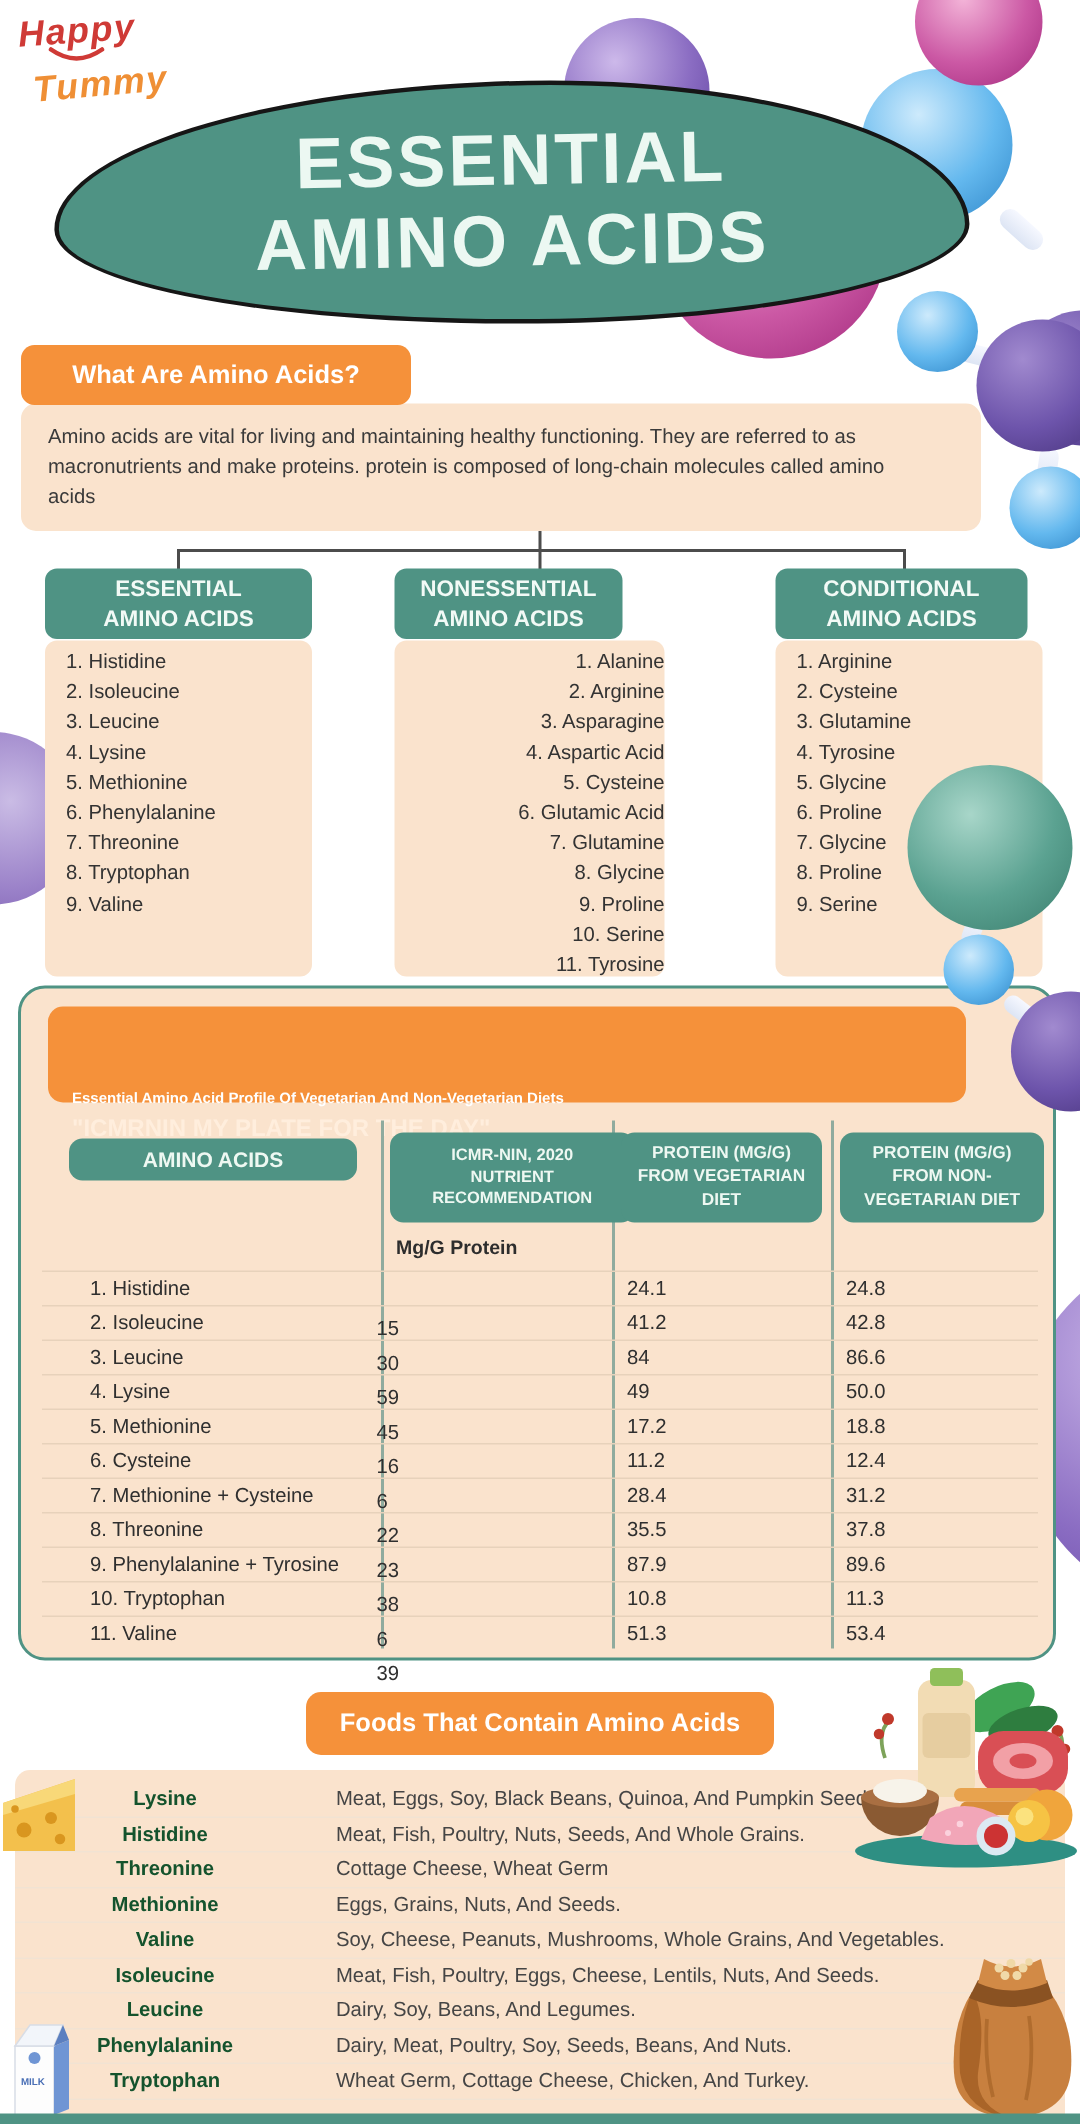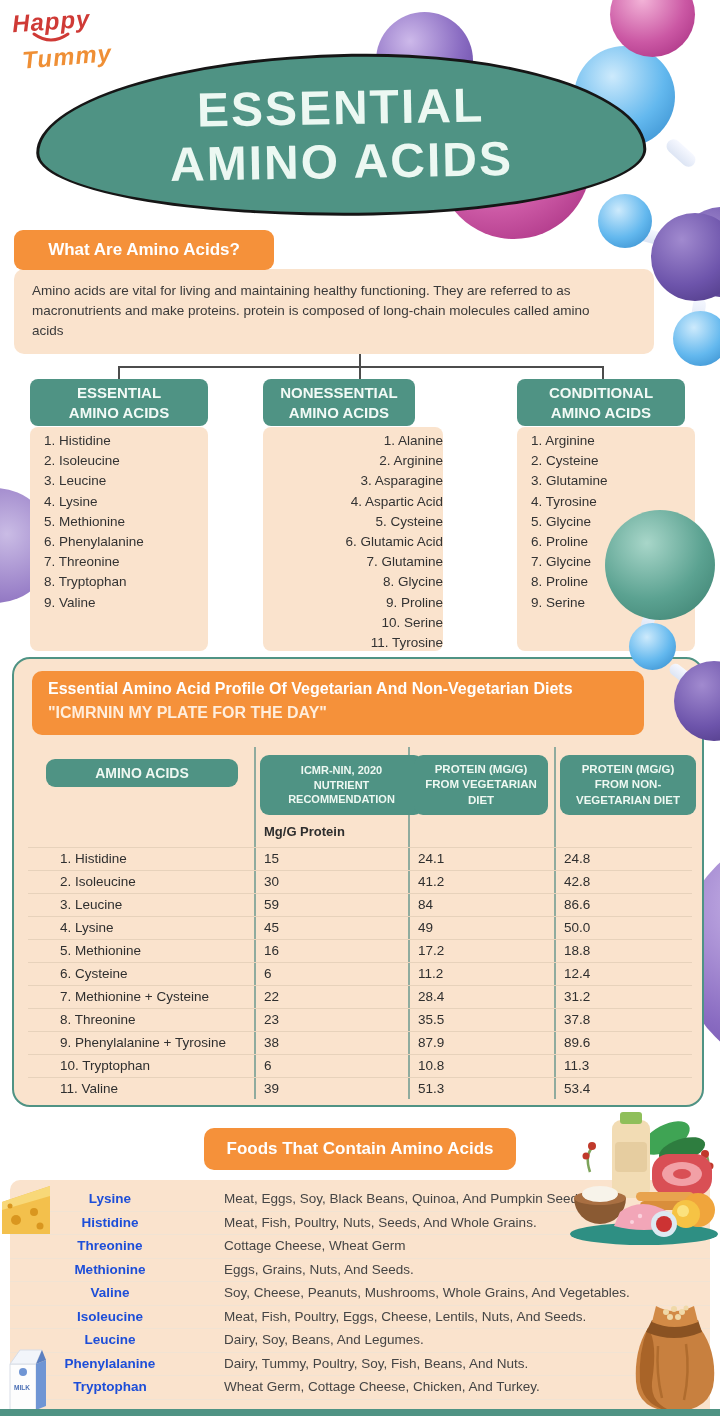--- a/index.html
+++ b/index.html
@@ -35,41 +35,41 @@
   .g-head{position:absolute;top:379px;height:47px;background:var(--teal,#4f9384);border-radius:8px;color:#f2faf6;
     font-weight:bold;font-size:15px;line-height:1.3;display:flex;align-items:center;justify-content:center;
     text-align:center;white-space:pre-line;z-index:2;}
   .g-box{position:absolute;top:427px;height:224px;background:var(--peach,#fae3cd);border-radius:8px;padding-top:4px;z-index:2;box-sizing:border-box;}
   .g-item{font-size:13.5px;font-weight:500;line-height:20.2px;padding-left:14px;color:#333;}
   
   .profile{position:absolute;left:12px;top:657px;width:692px;height:450px;background:var(--peach,#fae3cd);
     border:2px solid var(--teal,#4f9384);border-radius:18px;z-index:2;box-sizing:border-box;}
   .p-head{position:absolute;left:18px;top:12px;width:612px;height:64px;background:var(--orange,#f5913a);
     border-radius:10px;padding:9px 16px;box-sizing:border-box;}
-  .p-head-l1{font-size:16px;font-weight:bold;color:#ffffff;}
+  .p-head-l1{font-size:10px;font-weight:bold;color:#ffffff;margin-top:47px;}
   .p-head-l2{font-size:16px;font-weight:bold;color:#ffeedd;margin-top:6px;}
   .p-div{position:absolute;top:88px;height:352px;width:1.5px;background:#8fab9e;}
   .p-pill{position:absolute;background:var(--teal,#4f9384);border-radius:9px;color:#eef8f2;font-weight:bold;
     display:flex;align-items:center;justify-content:center;text-align:center;white-space:pre-line;line-height:1.35;}
   .pill1{left:32px;top:100px;width:192px;height:28px;font-size:14px;}
   .pill2{left:246px;top:96px;width:163px;height:60px;font-size:11px;}
   .pill3{left:400px;top:96px;width:134px;height:60px;font-size:11.5px;}
   .pill4{left:546px;top:96px;width:136px;height:60px;font-size:11.5px;}
   .p-unit{position:absolute;left:250px;top:165px;font-size:13px;font-weight:600;color:#2d2d2d;}
   .p-rows{position:absolute;left:14px;top:188px;width:664px;}
   .p-row{position:relative;height:22px;border-top:1px solid #e7d2bb;}
   .pcell{position:absolute;top:0;font-size:13.5px;font-weight:500;color:#2f2f2f;line-height:22px;}
-  .pc1{left:32px;} .pc2{left:236px;} .pc3{left:390px;} .pc4{left:536px;}
+  .pc1{left:32px;} .pc2{left:223px;margin-top:27px;} .pc3{left:390px;} .pc4{left:536px;}
   
   .f-badge{position:absolute;left:204px;top:1128px;width:312px;height:42px;background:var(--orange,#f5913a);
     border-radius:10px;color:#fff;font-weight:bold;font-size:17px;display:flex;align-items:center;justify-content:center;z-index:2;}
   .f-table{position:absolute;left:10px;top:1180px;width:700px;height:236px;background:var(--peach,#fae3cd);
     border-radius:10px 10px 0 0;z-index:2;padding-top:8px;box-sizing:border-box;}
   .f-row{position:relative;height:22.5px;border-bottom:1px solid #f1e3d3;}
-  .f-name{position:absolute;left:0;width:200px;text-align:center;font-size:13.5px;font-weight:600;color:#1d4ed8;line-height:22.5px;}
+  .f-name{position:absolute;left:0;width:200px;text-align:center;font-size:13.5px;font-weight:600;color:#14532d;line-height:22.5px;}
   .f-src{position:absolute;left:214px;font-size:13.5px;font-weight:500;color:#454545;line-height:22.5px;}
   .bottom-bar{position:absolute;left:0;top:1409px;width:720px;height:7px;background:var(--teal,#4f9384);z-index:4;}
   .illus{position:absolute;z-index:3;}
 </style>
 </head>
 <body>
 
 <div class="stage">
 
   <div class="con" style="left:447px;top:97px;width:30px;height:15px;transform:rotate(48deg);"></div>
@@ -275,21 +275,21 @@
       <div class="f-row">
         <span class="f-name">Isoleucine</span>
         <span class="f-src">Meat, Fish, Poultry, Eggs, Cheese, Lentils, Nuts, And Seeds.</span>
       </div>
       <div class="f-row">
         <span class="f-name">Leucine</span>
         <span class="f-src">Dairy, Soy, Beans, And Legumes.</span>
       </div>
       <div class="f-row">
         <span class="f-name">Phenylalanine</span>
-        <span class="f-src">Dairy, Tummy, Poultry, Soy, Fish, Beans, And Nuts.</span>
+        <span class="f-src">Dairy, Meat, Poultry, Soy, Seeds, Beans, And Nuts.</span>
       </div>
       <div class="f-row">
         <span class="f-name">Tryptophan</span>
         <span class="f-src">Wheat Germ, Cottage Cheese, Chicken, And Turkey.</span>
       </div>
     </div>
   <div class="bottom-bar"></div>
 
   <svg class="illus" style="left:562px;top:1110px;" width="158" height="138" viewBox="0 0 158 138">
     <ellipse cx="82" cy="124" rx="74" ry="11" fill="#2e8f83"></ellipse>

